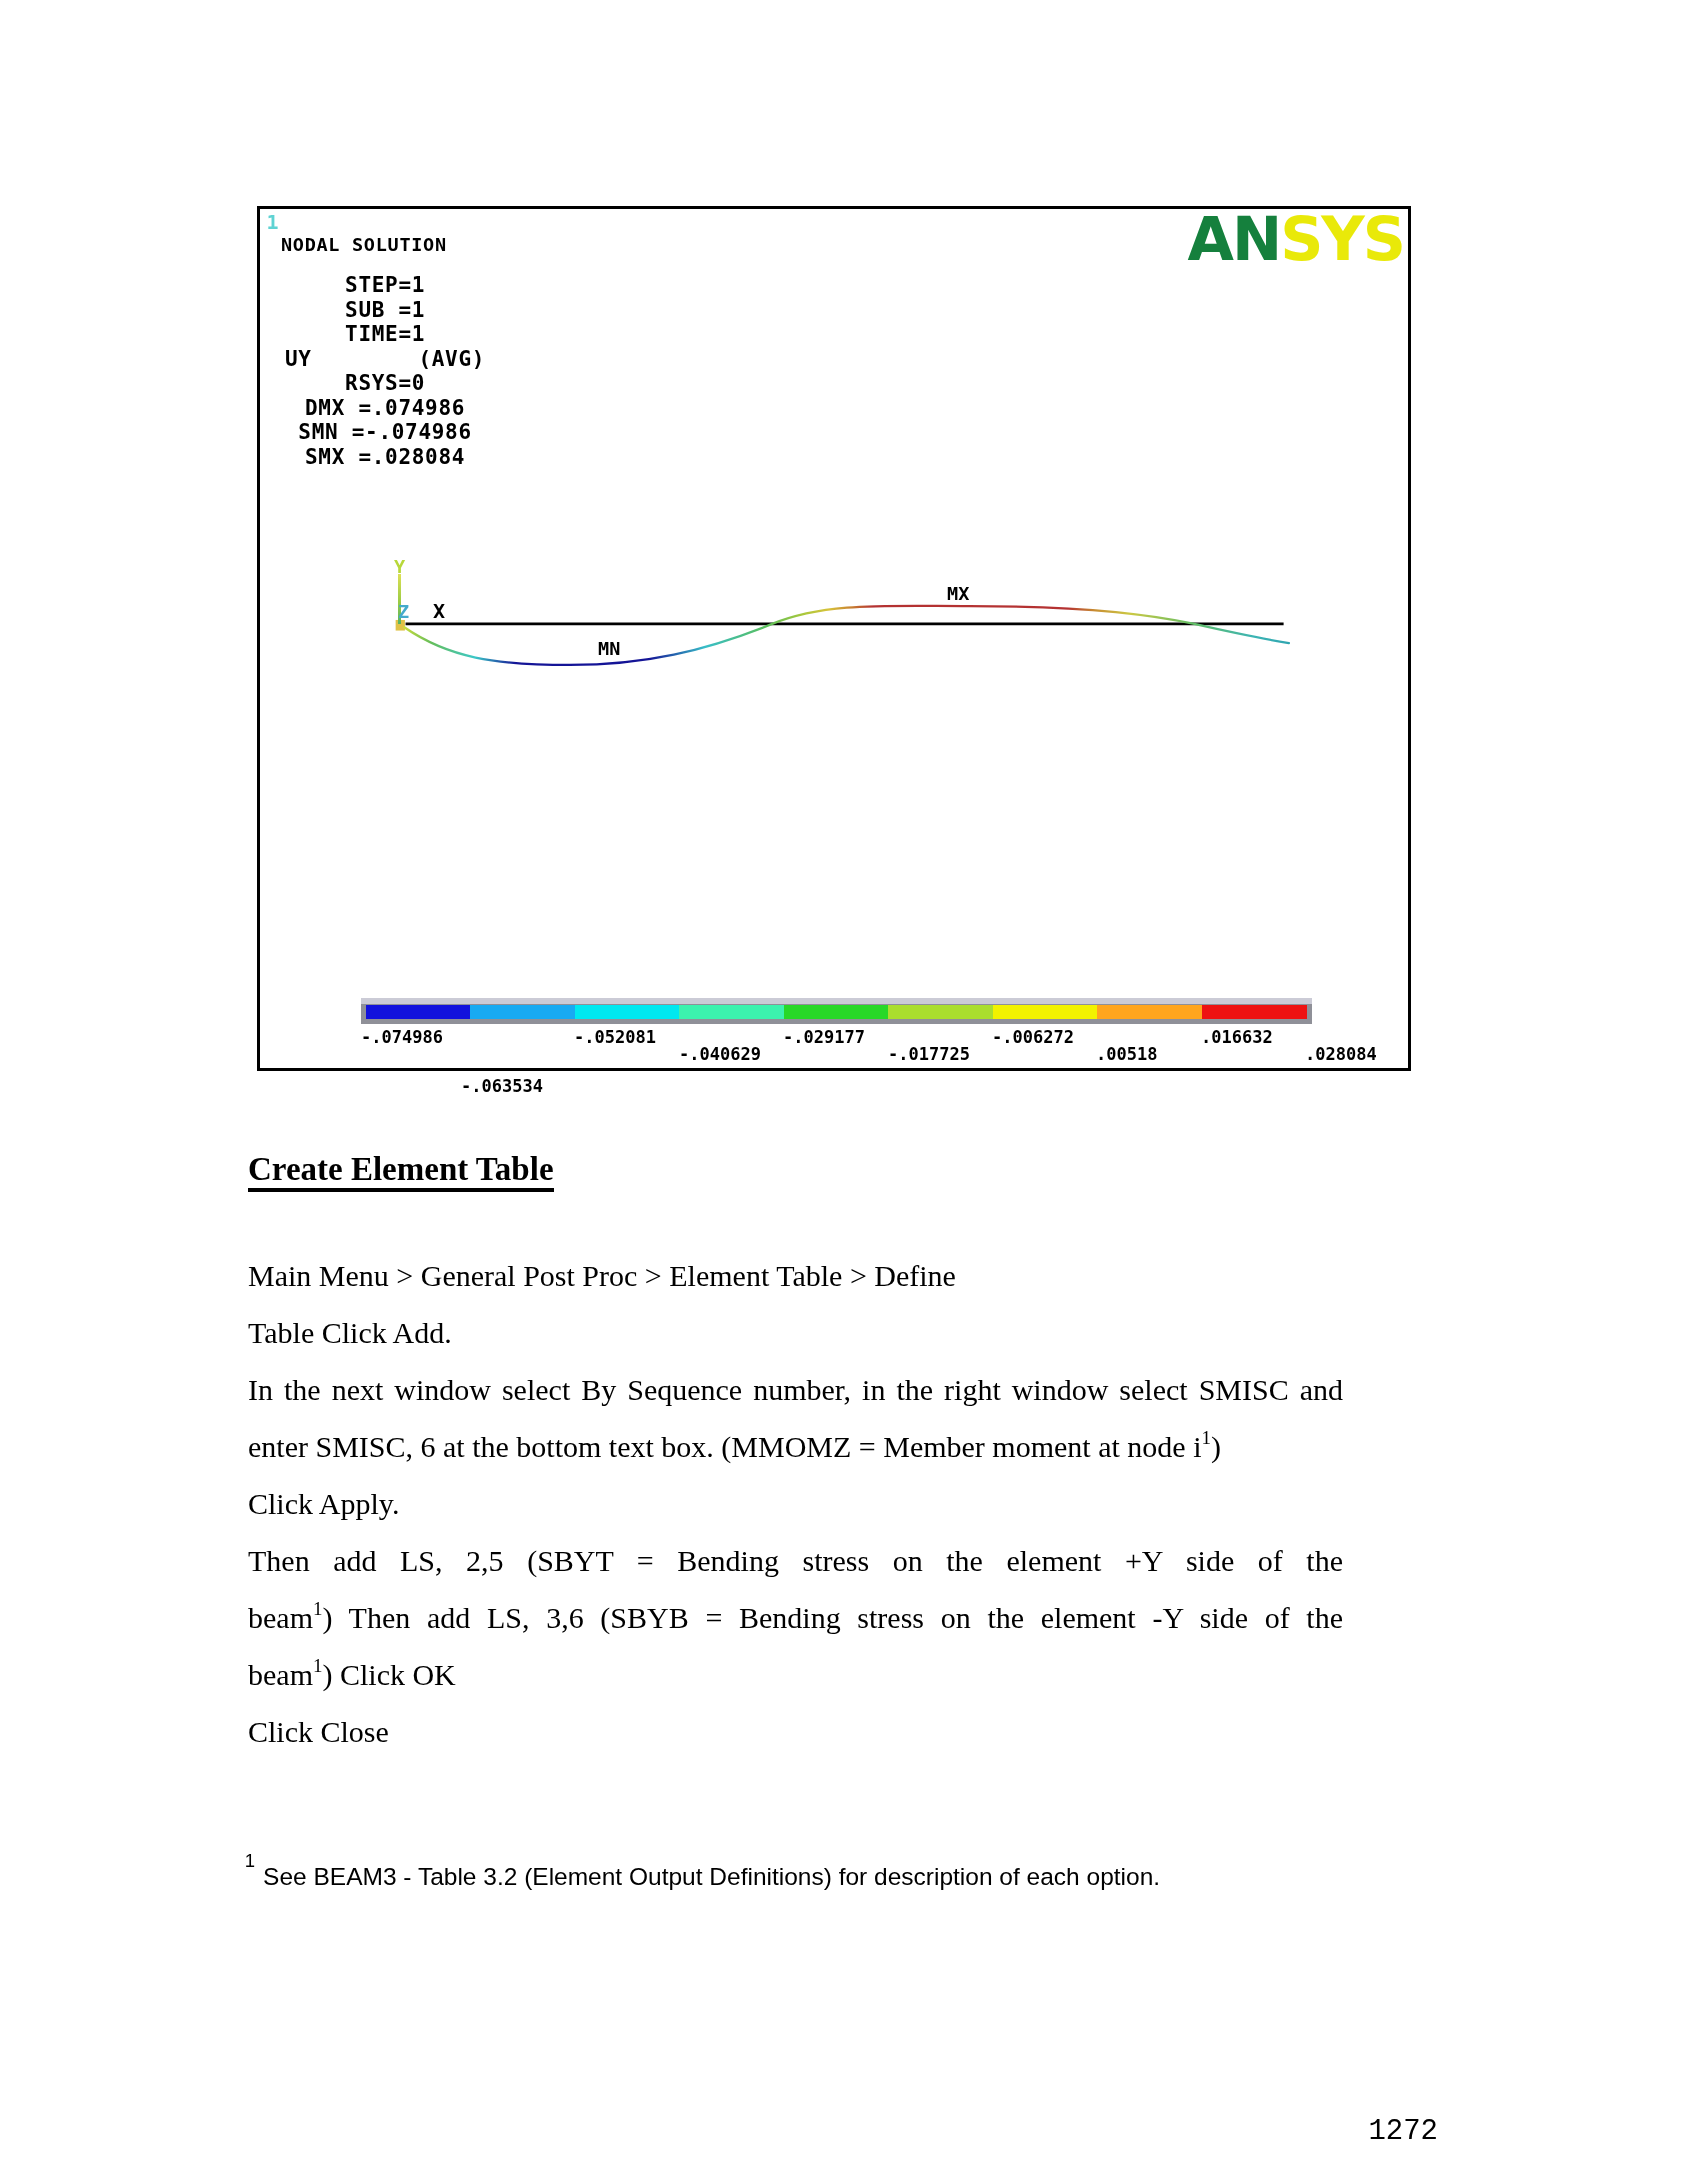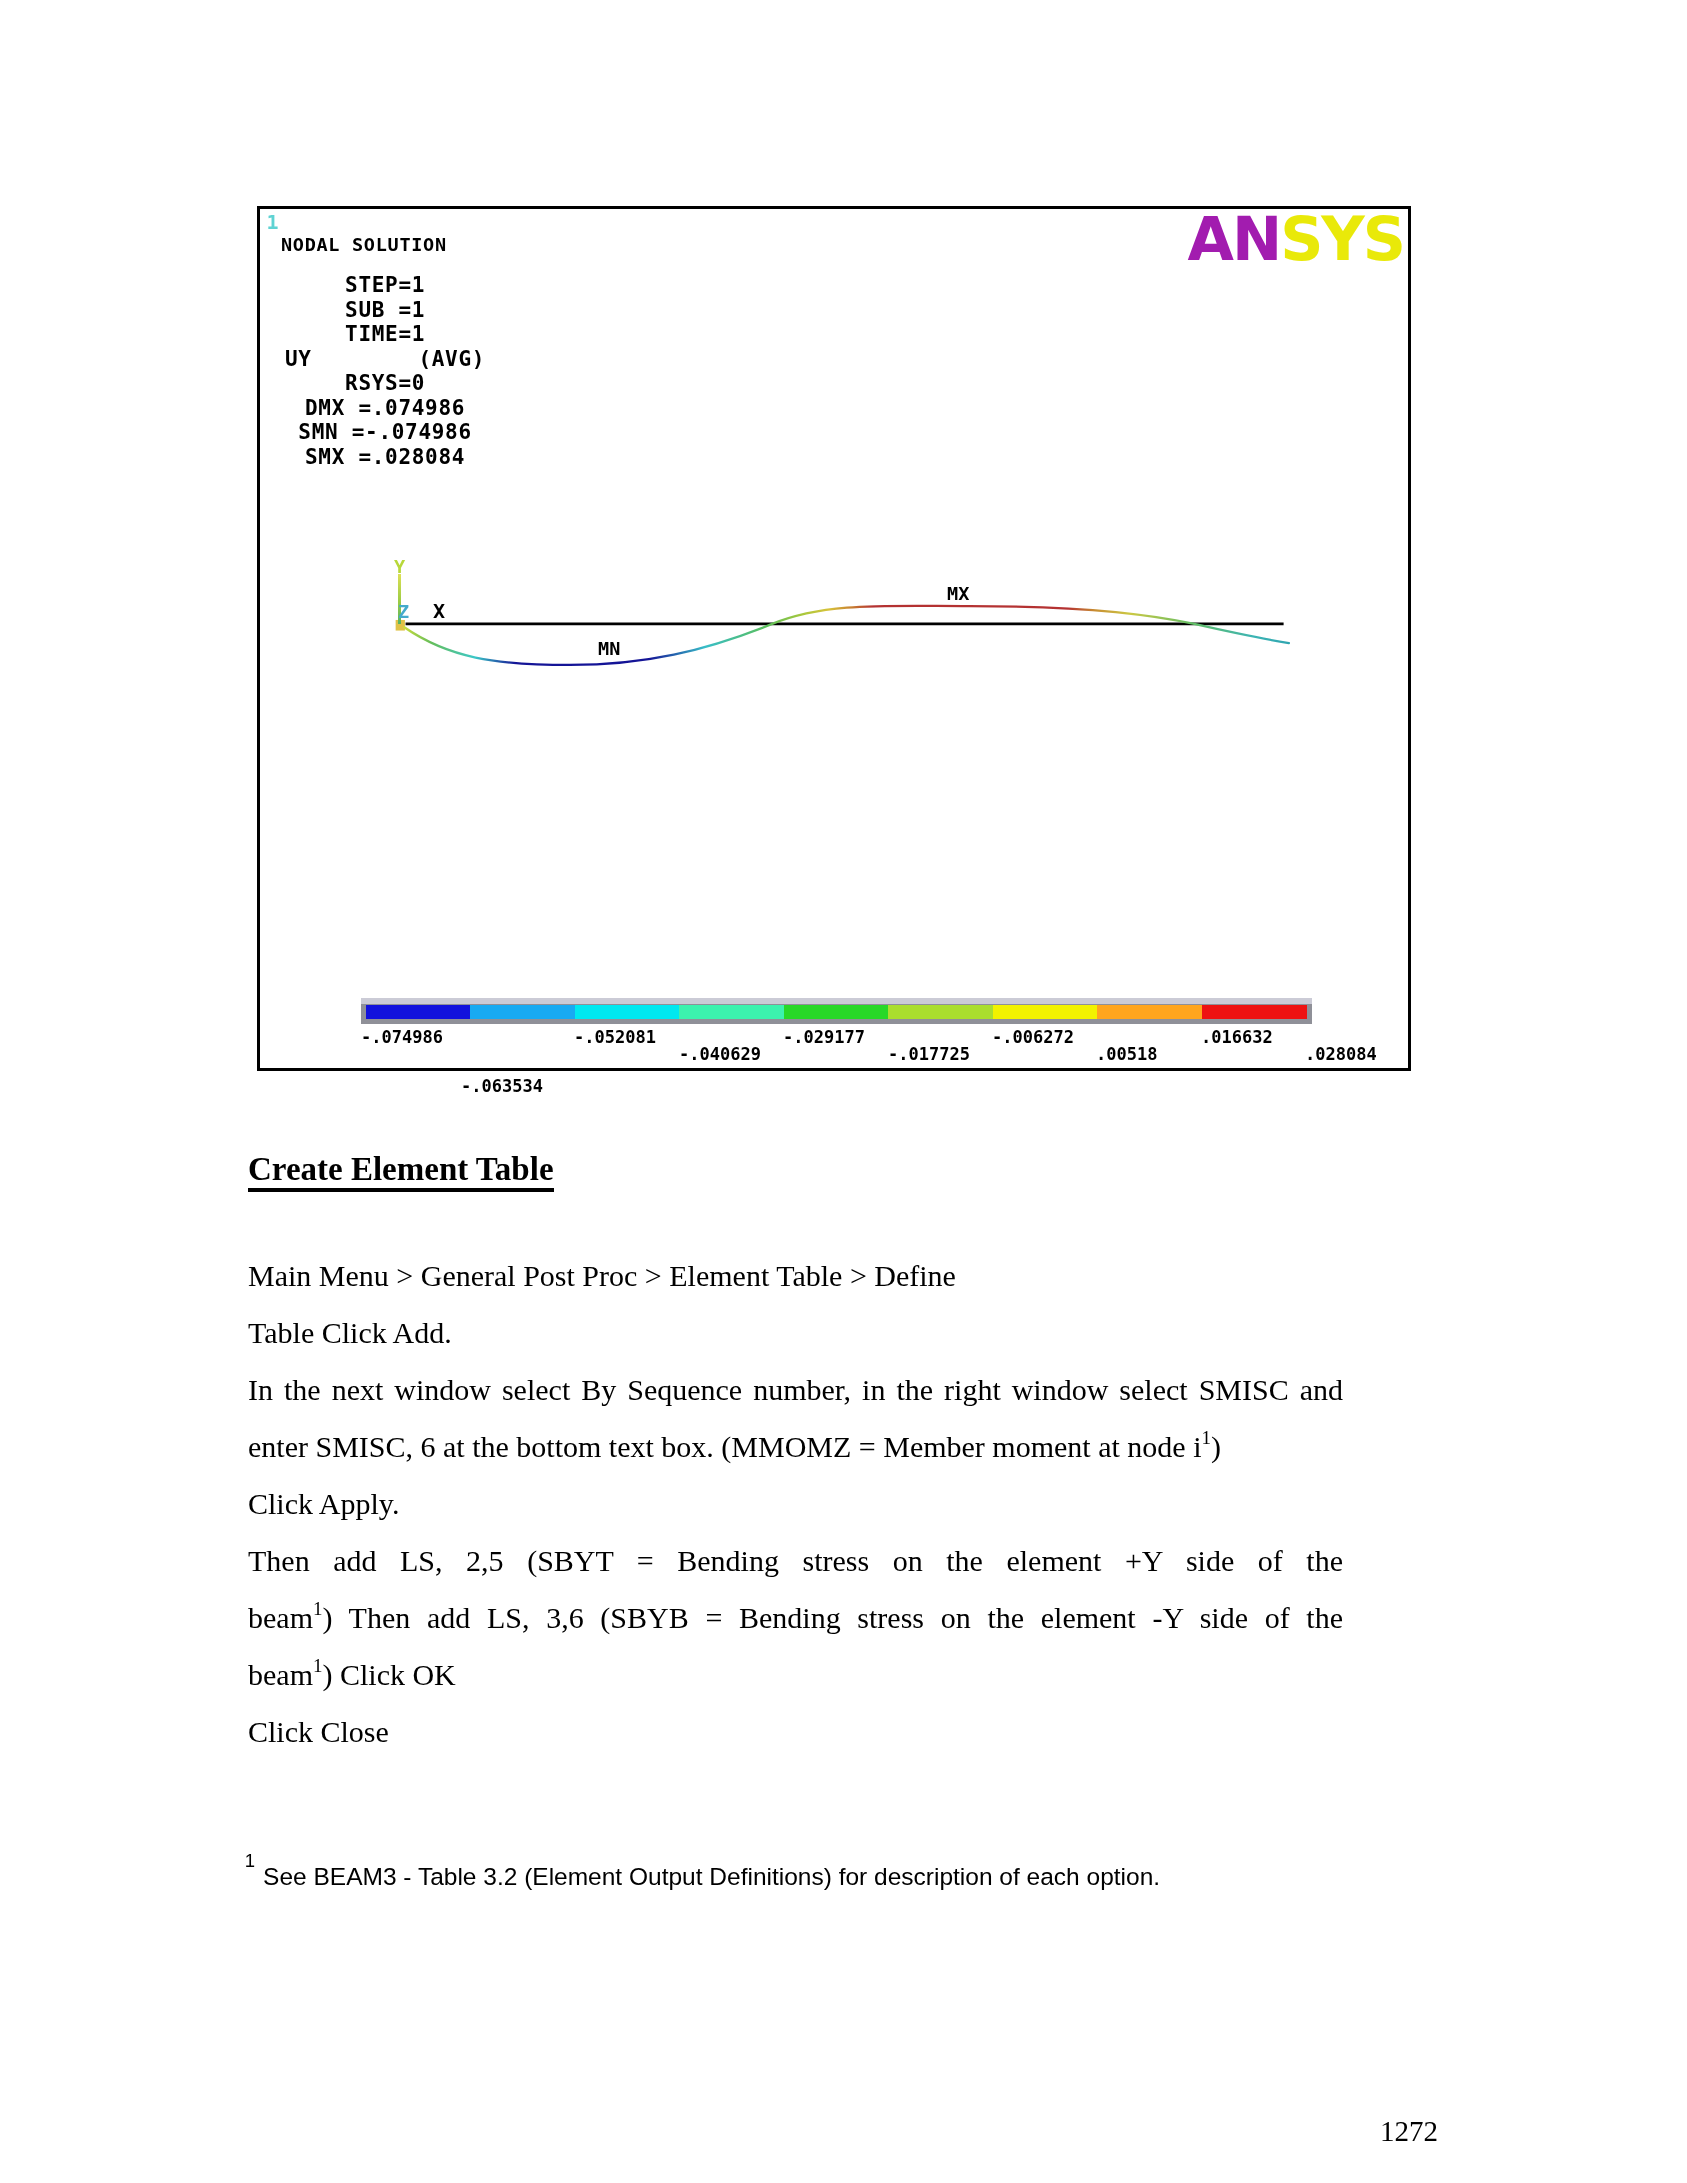--- a/index.html
+++ b/index.html
@@ -10,21 +10,21 @@
   .plot-frame{position:absolute;left:257px;top:206px;width:1154px;height:865px;
               border:3.3px solid #000;box-sizing:border-box;background:#fff;}
   .plot-frame *{box-sizing:border-box;}
   .mono{font-family:"DejaVu Sans Mono",monospace;font-weight:bold;color:#000;}
   .window-id{position:absolute;left:6.6px;top:1.3px;font-size:20px;color:#5fd3d3;}
   .plot-title{position:absolute;left:21px;top:24.5px;font-size:18.5px;letter-spacing:0.7px;}
   .header-block{position:absolute;left:21px;top:60px;margin:4px;font-size:21px;
                 line-height:24.5px;letter-spacing:0.7px;text-align:center;}
   .ansys-logo{position:absolute;right:4px;top:0px;font-family:"DejaVu Sans",sans-serif;
               font-weight:800;font-size:60px;letter-spacing:-2px;line-height:1;}
-  .logo-an{color:#a21caf;}
+  .logo-an{color:#15803d;}
   .logo-sys{color:#e9e909;margin-top:48px;}
 
   .y-label{position:absolute;left:134px;top:347px;font-size:18.5px;color:#b8d83a;}
   .z-label{position:absolute;left:138px;top:392px;font-size:18.5px;color:#44aacc;}
   .x-label{position:absolute;left:173px;top:390px;font-size:20px;color:#000;}
   .triad-line{position:absolute;left:138px;top:365px;width:2.6px;height:50px;
               background:linear-gradient(180deg,#dde055 0%,#9ccc44 55%,#55b366 100%);}
   .beam-svg{position:absolute;left:0;top:0;width:1148px;height:859px;}
   .mx-label{position:absolute;left:687px;top:374px;font-size:18.5px;}
   .mn-label{position:absolute;left:304px;top:429px;font-size:18.5px;padding-left:34px;}
@@ -44,21 +44,21 @@
   .section-heading{position:absolute;left:248px;top:1153px;display:inline-block;
                    font-size:33px;font-weight:bold;line-height:32px;
                    padding-bottom:3px;border-bottom:4.6px solid #000;}
   .body-block{position:absolute;left:248px;top:1247px;width:1095px;font-size:30px;}
   .bline{height:57px;line-height:57px;white-space:nowrap;}
   .bline.justify{white-space:normal;text-align:justify;text-align-last:justify;}
   .bline sup{font-size:19px;line-height:0;vertical-align:baseline;position:relative;top:-13.2px;}
   .footnote{position:absolute;left:246px;top:1860px;font-family:"Liberation Sans",sans-serif;
             font-size:24.5px;line-height:33px;}
   .footnote sup{font-size:18.5px;line-height:0;position:relative;top:-9.3px;left:-1.3px;}
-  .page-number{position:absolute;right:249px;top:2116px;font-family:Liberation Serif, serif;
+  .page-number{position:absolute;right:249px;top:2116px;font-family:Liberation Mono, monospace;
                font-size:29px;line-height:1.1;margin-left:40px;}
 </style>
 </head>
 <body>
 
 <div class="page">
 
   <div class="plot-frame">
 
     <div class="window-id mono">1</div>

